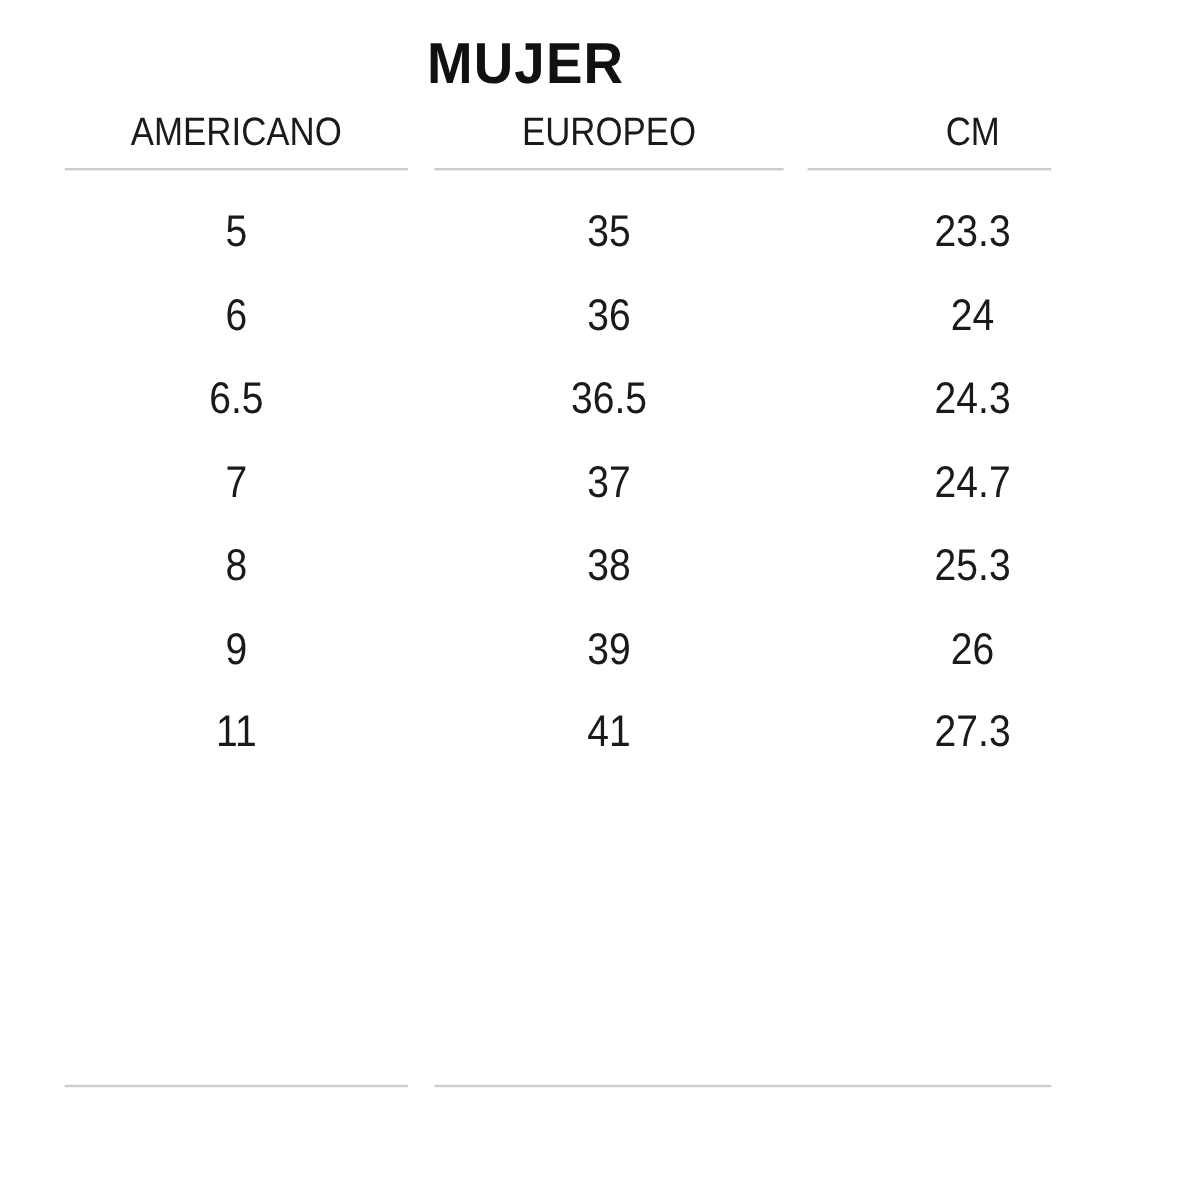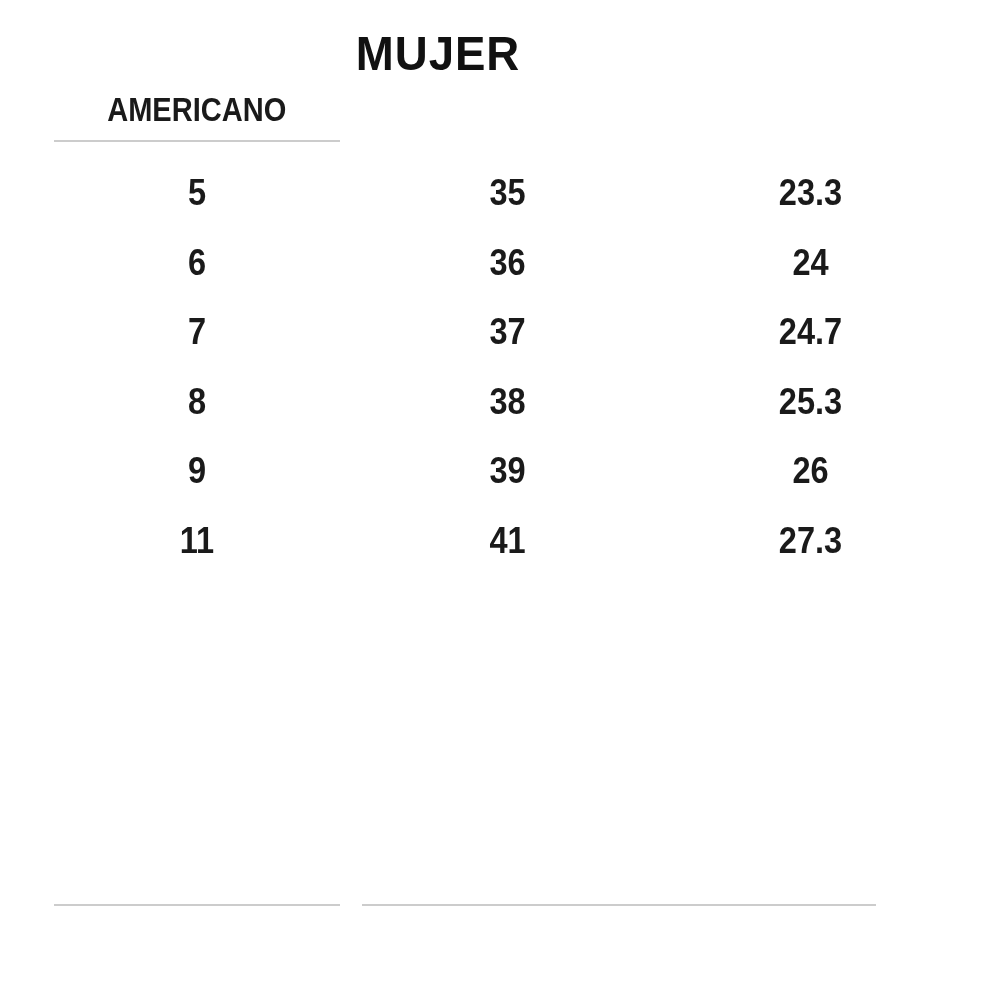--- a/index.html
+++ b/index.html
@@ -27,21 +27,20 @@
     font-weight: bold;
     letter-spacing: 1px;
     color: #111111;
     transform: scaleX(0.95);
   }
   .table {
     position: absolute;
     left: 54px;
     top: 88px;
     width: 894px;
-    font-weight: bold;
   }
   .row {
     display: flex;
   }
   .cell {
     text-align: center;
     transform: scaleX(0.88);
   }
   .c1 { width: 286px; margin-right: 22px; }
   .c2 { width: 291px; margin-right: 20px; }
@@ -80,32 +79,43 @@
 <div class="page">
 
   <h1 class="title">MUJER</h1>
 
   <div class="table">
 
     <div class="row header">
       <div class="cell c1">
         <span>AMERICANO</span>
       </div>
+      <div class="cell c2">
+        <span>EUROPEO</span>
+      </div>
+      <div class="cell c3">
+        <span>CM</span>
+      </div>
     </div>
 
     <div class="body-rows" id="rows">
         <div class="row">
           <div class="cell c1">5</div>
           <div class="cell c2">35</div>
           <div class="cell c3">23.3</div>
         </div>
         <div class="row">
           <div class="cell c1">6</div>
           <div class="cell c2">36</div>
           <div class="cell c3">24</div>
+        </div>
+        <div class="row">
+          <div class="cell c1">6.5</div>
+          <div class="cell c2">36.5</div>
+          <div class="cell c3">24.3</div>
         </div>
         <div class="row">
           <div class="cell c1">7</div>
           <div class="cell c2">37</div>
           <div class="cell c3">24.7</div>
         </div>
         <div class="row">
           <div class="cell c1">8</div>
           <div class="cell c2">38</div>
           <div class="cell c3">25.3</div>

